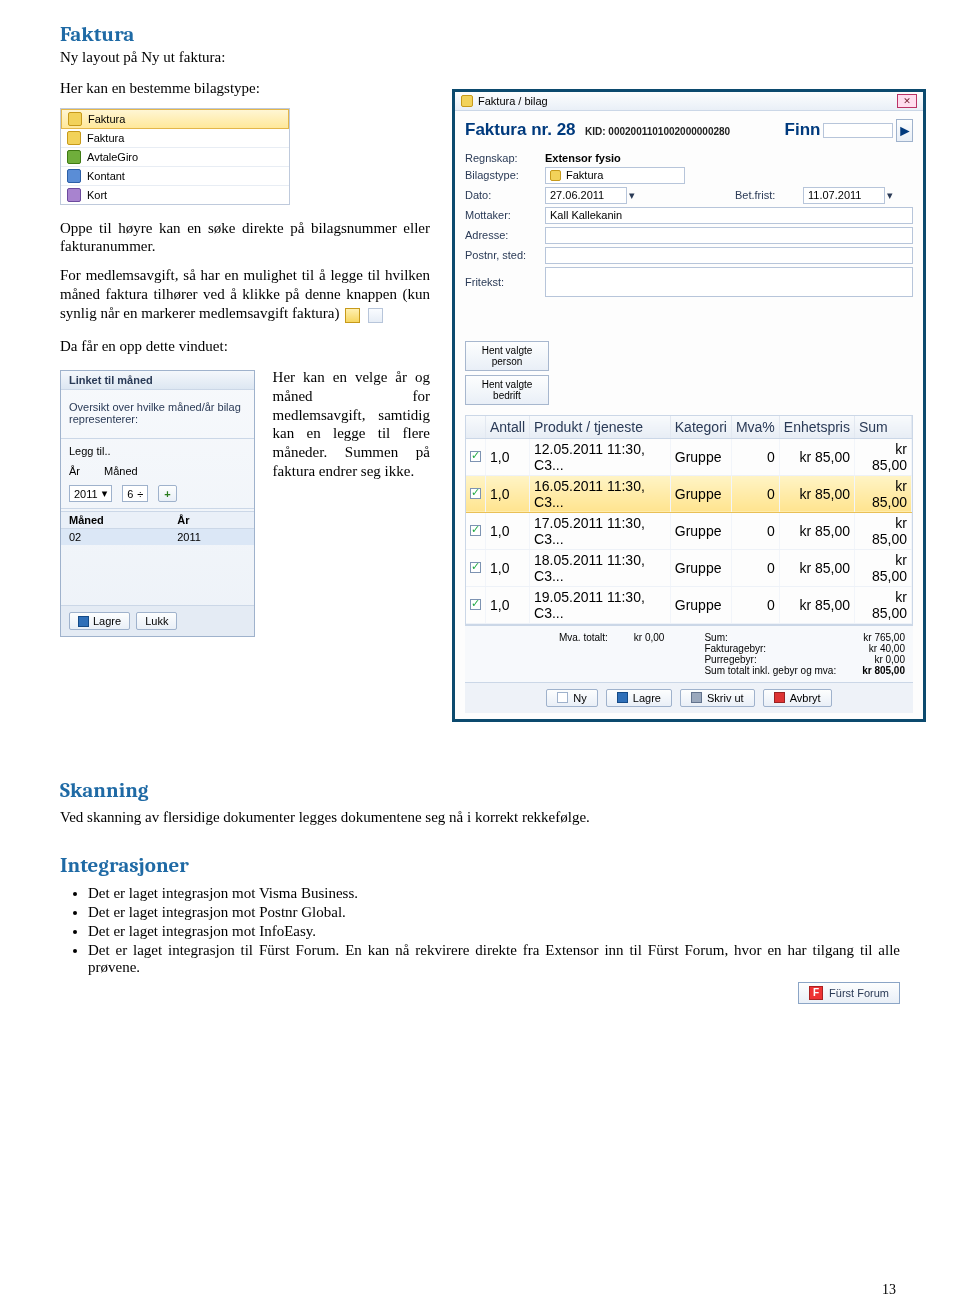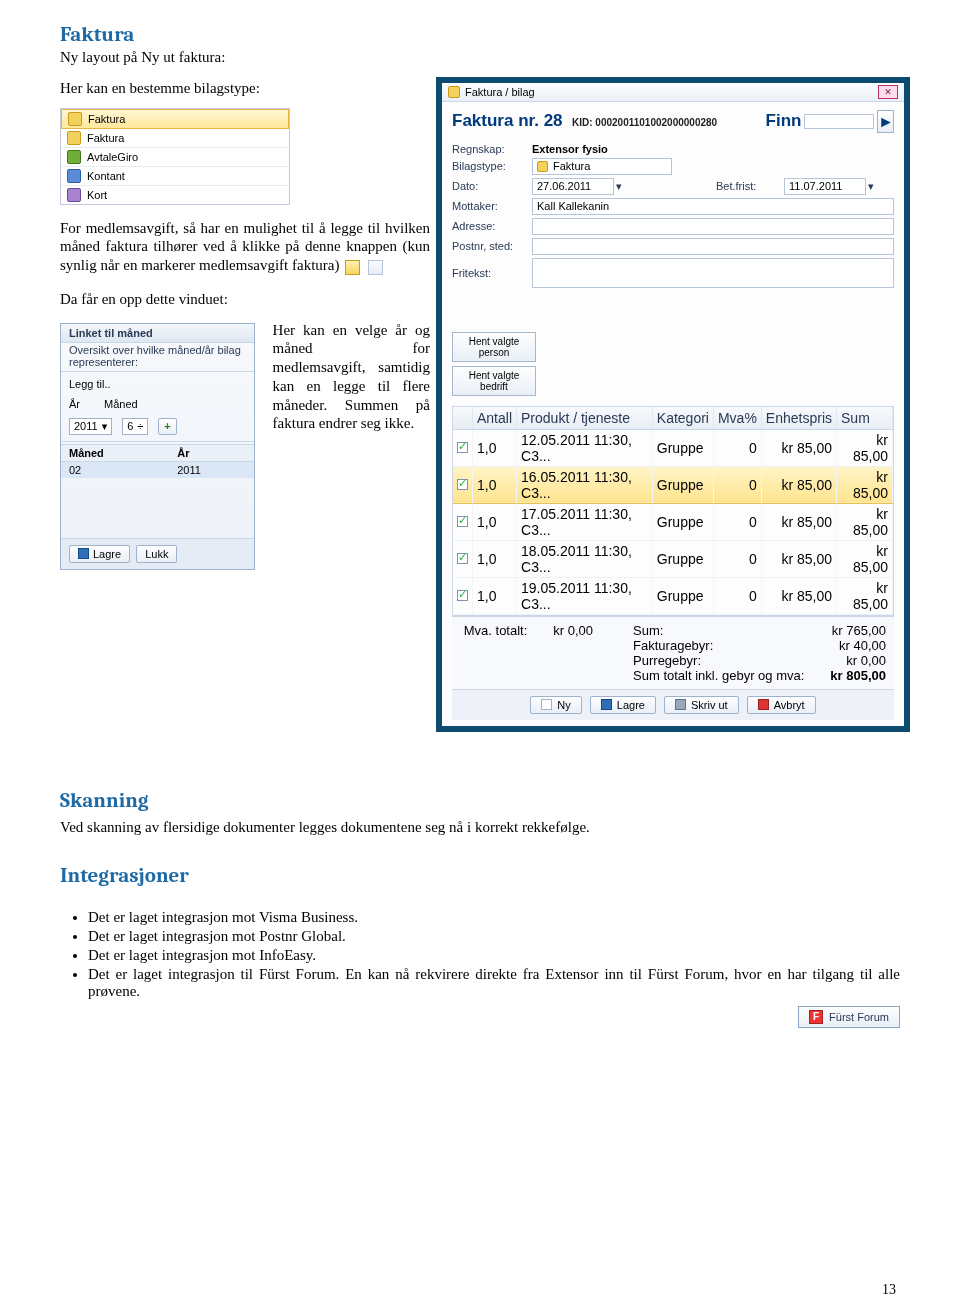--- a/index.html
+++ b/index.html
@@ -15,21 +15,21 @@
   }
   .heading-blue {
     color: #1f6aa5;
     font-family: Cambria, "Times New Roman", serif;
     font-weight: 700;
   }
   h1.heading-blue { font-size: 21px; margin-bottom: 2px; }
   h2.heading-blue { font-size: 21px; margin-top: 26px; margin-bottom: 6px; }
   p.body-text { margin: 2px 0 10px 0; text-align: justify; line-height: 1.25; }
   .left-col { width: 370px; }
-  .two-col { display: flex; gap: 6px; align-items: flex-start; }
+  .two-col { display: flex; gap: 22px; align-items: flex-start; }
 
   
   .dropdown {
     width: 230px;
     border: 1px solid #bfcadc;
     background: #fff;
     font-family: Tahoma, Arial, sans-serif;
     font-size: 11px;
     margin: 6px 0 14px 0;
   }
@@ -58,21 +58,21 @@
     background: linear-gradient(#f7f9fc,#edf2f8);
     padding: 0;
     margin-top: 4px;
   }
   .month-panel .hdr {
     background: linear-gradient(#f4f7fb,#dde7f2);
     border-bottom: 1px solid #cbd7e7;
     padding: 3px 8px; font-weight: bold; color:#2a3a56;
   }
   .month-panel .sub {
-    padding: 1px 8px; color:#2a3a56;
+    padding: 11px 8px; color:#2a3a56;
   }
   .month-panel .row { padding: 4px 8px; display:flex; gap:10px; }
   .month-panel .sep { border-top:1px solid #cbd7e7; margin: 2px 0; }
   .spin {
     border: 1px solid #9fb2cc; background:#fff; padding: 1px 4px; display:inline-flex; align-items:center; gap:4px;
   }
   .btns { display:flex; gap:6px; padding:6px 8px; background:#e4ebf4; border-top:1px solid #cbd7e7;}
   .btnish {
     border:1px solid #9fb2cc; background:linear-gradient(#fdfefe,#e9eff7);
     padding:2px 8px; display:inline-flex; align-items:center; gap:4px; border-radius:2px;
@@ -80,24 +80,25 @@
   .ico-sm  { width:11px; height:11px; display:inline-block; }
   .ico-disk{ background:#2f6fb8; border:1px solid #144a87;}
   .tbl-small { width:100%; border-collapse:collapse; }
   .tbl-small th, .tbl-small td { text-align:left; padding:2px 8px; font-size:11px; }
   .tbl-small thead tr { background:#eaf0f8; border-top:1px solid #cbd7e7; border-bottom:1px solid #cbd7e7; }
   .tbl-small tbody tr.selrow td { background:#dbe7f6; }
 
   
   .win {
     width: 474px;
-    border: 6px solid #0c4a6e;
+    border: 3px solid #0c4a6e;
     font-family: Tahoma, Arial, sans-serif;
     font-size: 11px;
     background: #fdfdfd;
+    margin-top: 12px;
   }
   .win .titlebar {
     display:flex; align-items:center; justify-content:space-between;
     background: linear-gradient(#fdfefe,#e9eff7);
     border-bottom:1px solid #cbd7e7;
     padding: 2px 6px;
   }
   .win .titlebar .left { display:flex; align-items:center; gap:5px; }
   .x-btn { border:1px solid #b36; background:#fde; width:20px; height:14px; text-align:center; font-size:9px; line-height:12px; color:#723;}
   .win-main { padding: 8px 10px 6px 10px; }
@@ -124,29 +125,29 @@
     background: linear-gradient(#f8fafc,#e7edf5);
     border-bottom:1px solid #cbd7e7;
     padding:3px 4px; text-align:left; font-weight:normal; color:#2a3a56;
     border-right:1px solid #e2e8f1;
   }
   .lines tbody td { padding:2px 4px; border-bottom:1px solid #eef2f8; border-right:1px solid #f2f5fa;}
   .lines tbody tr.hl td { background:linear-gradient(#fff4c6,#ffe48f); border-top:1px solid #e9c057; border-bottom:1px solid #e9c057;}
   .cb { width:11px; height:11px; border:1px solid #7d93b2; background:#fff; display:inline-block; position:relative;}
   .cb.checked::after{ content:"✓"; position:absolute; top:-3px; left:0; font-size:11px; color:#2a4;}
   .totals { display:flex; justify-content:flex-end; gap:40px; padding:6px 8px; border-top:1px solid #cbd7e7; background:#f7f9fc;}
-  .totals .col { font-size:13px; }
+  .totals .col { font-size:10px; }
   .totals .col div { display:flex; justify-content:space-between; gap:26px;}
   .winfoot { display:flex; gap:8px; padding:6px 8px; justify-content:center; background:#eef2f8; border-top:1px solid #cbd7e7;}
   .wbtn {
     border:1px solid #9fb2cc; background:linear-gradient(#fdfefe,#e9eff7);
     padding:2px 10px; display:inline-flex; align-items:center; gap:5px; border-radius:2px; font-size:11px;
   }
 
-  ul.bul { list-style: disc; margin: 22px 0 6px 28px; }
+  ul.bul { list-style: disc; margin: 8px 0 6px 28px; }
   ul.bul li { margin-bottom: 2px; text-align: justify; }
 
   .page-num { position:absolute; bottom:18px; right:64px; font-size:14px;}
 
   .furst-badge {
     float: right;
     border:1px solid #8ba5c6;
     background: linear-gradient(#fdfefe,#e9eff7);
     padding: 3px 10px;
     font-family: Tahoma, Arial, sans-serif;
@@ -198,20 +199,21 @@
         <div class="dropdown-row">
           <span class="ico ico-blue"></span>
           <span>Kontant</span>
         </div>
         <div class="dropdown-row">
           <span class="ico ico-purple"></span>
           <span>Kort</span>
         </div>
       </div>
 
+    <p class="body-text">Oppe til høyre kan en søke direkte på bilagsnummer eller fakturanummer.</p>
 
     <p class="body-text" style="">
       <span>For medlemsavgift, så har en mulighet til å legge til hvilken måned faktura tilhører ved å klikke på denne knappen (kun synlig når en markerer medlemsavgift faktura)</span>
       <span class="inline-icons">
         <span class="ico-tiny"></span>
         <span class="ico-tiny2"></span>
       </span>
     </p>
 
     <p class="body-text" style="margin-top:14px">Da får en opp dette vinduet:</p>

